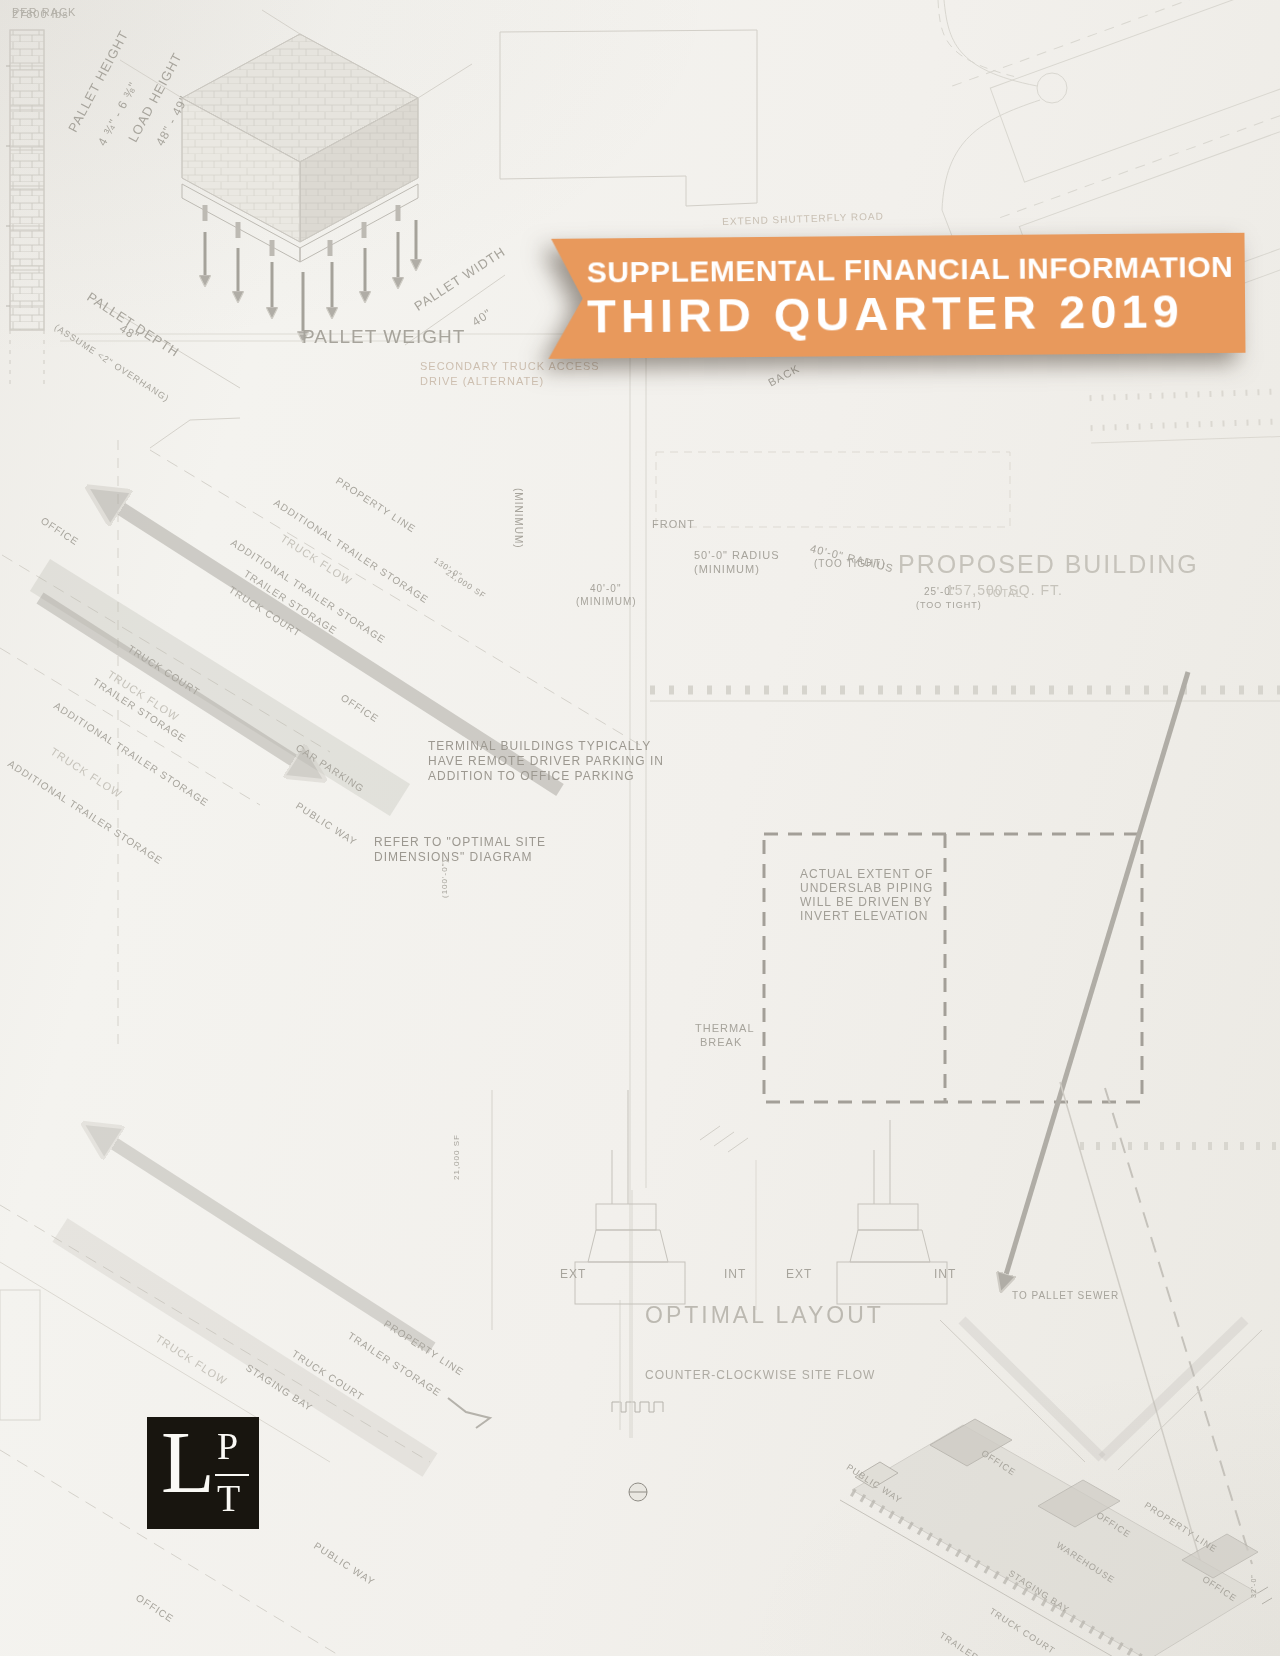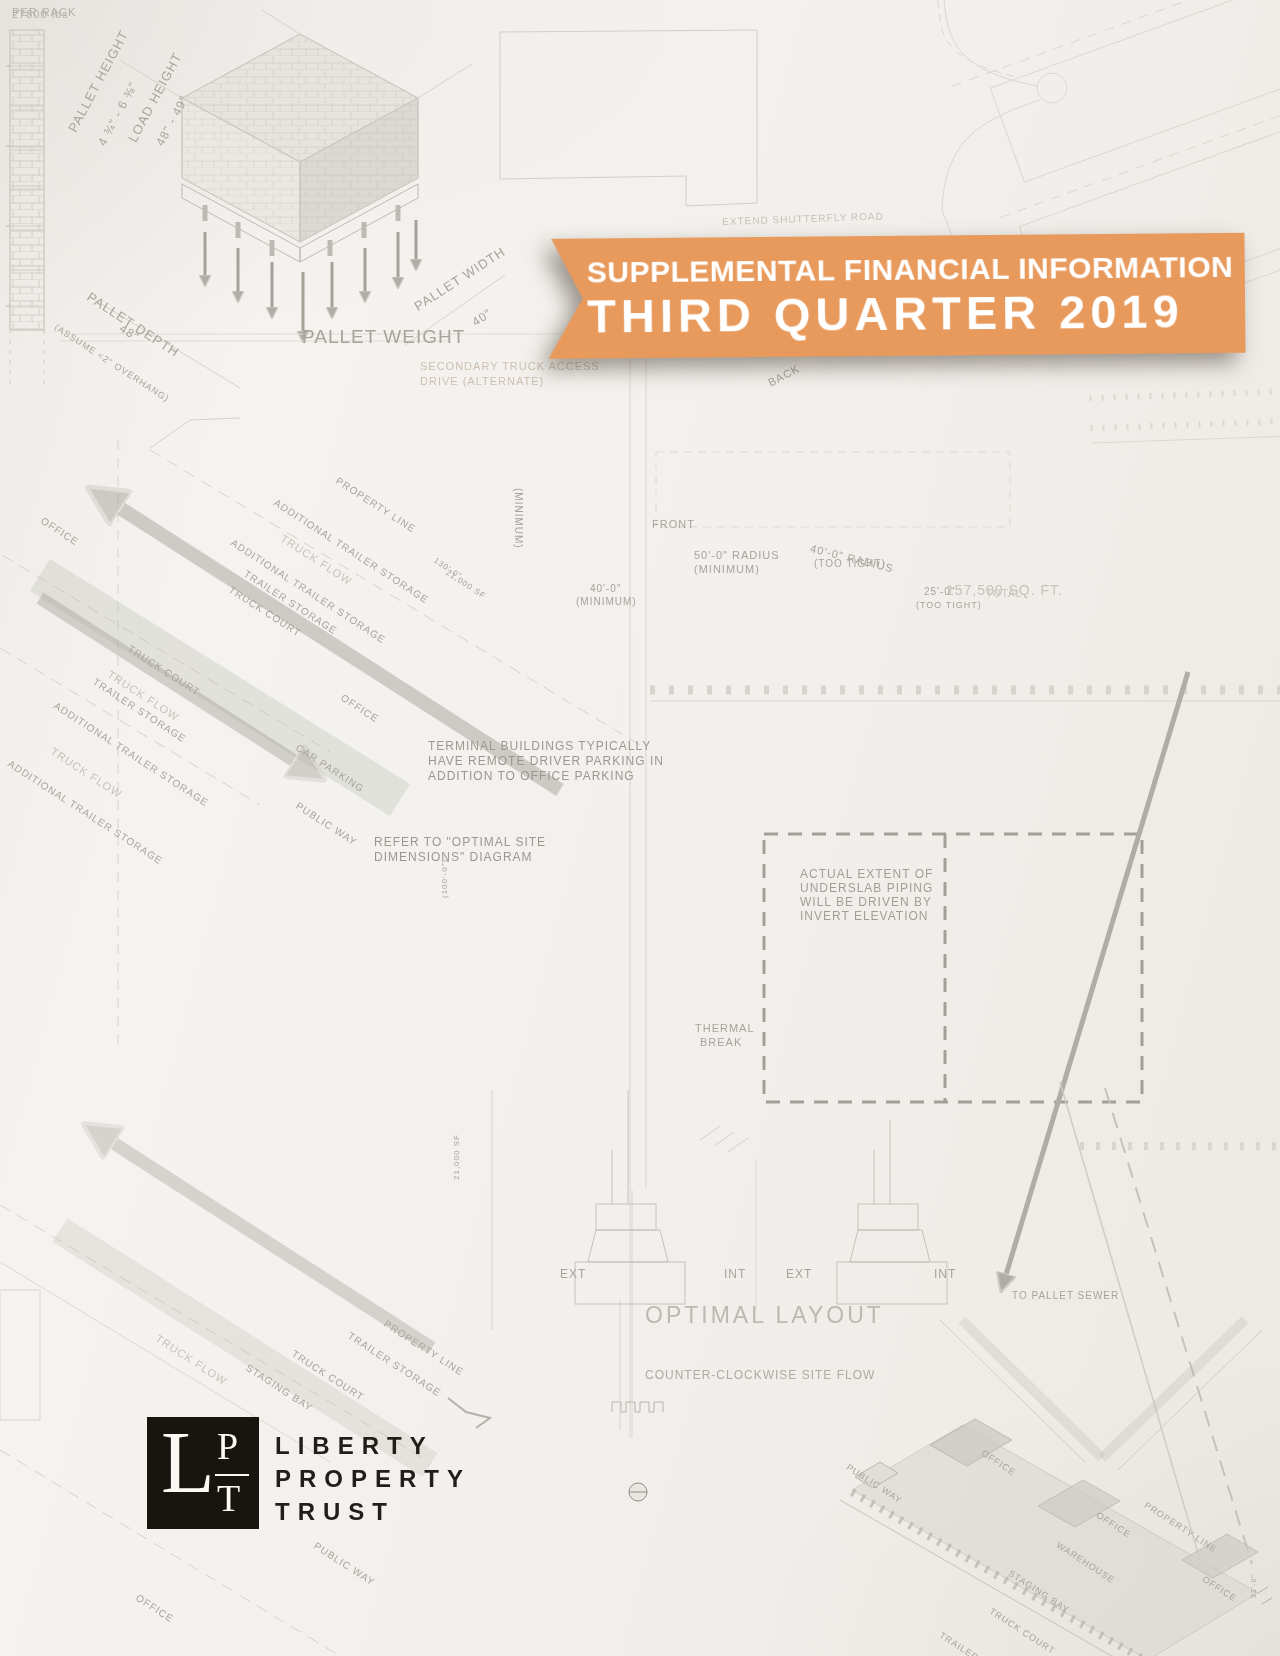--- a/index.html
+++ b/index.html
@@ -214,20 +214,21 @@
       <div class="bp-label" style="left: 722px; top: 216px; font-size: 10px; color: rgb(201, 192, 180); transform: rotate(-2deg);">EXTEND SHUTTERFLY ROAD</div>
       <div class="bp-label" style="left: 766px; top: 378px; font-size: 11px; color: rgb(167, 164, 156); transform: rotate(-28deg);">BACK</div>
       <div class="bp-label" style="left: 652px; top: 518px; font-size: 11px; color: rgb(167, 164, 156);">FRONT</div>
       <div class="bp-label" style="left: 524px; top: 488px; font-size: 10px; color: rgb(167, 164, 156); transform: rotate(90deg);">(MINIMUM)</div>
       <div class="bp-label" style="left: 590px; top: 583px; font-size: 10px; color: rgb(167, 164, 156);">40'-0"</div>
       <div class="bp-label" style="left: 576px; top: 596px; font-size: 10px; color: rgb(167, 164, 156);">(MINIMUM)</div>
       <div class="bp-label" style="left: 694px; top: 549px; font-size: 11px; color: rgb(167, 164, 156);">50'-0" RADIUS</div>
       <div class="bp-label" style="left: 694px; top: 563px; font-size: 11px; color: rgb(167, 164, 156);">(MINIMUM)</div>
       <div class="bp-label" style="left: 812px; top: 542px; font-size: 11px; color: rgb(167, 164, 156); transform: rotate(14deg);">40'-0" RADIUS</div>
       <div class="bp-label" style="left: 814px; top: 558px; font-size: 10px; color: rgb(167, 164, 156);">(TOO TIGHT)</div>
+      <div class="bp-label" style="left: 898px; top: 550px; font-size: 25px; color: rgb(198, 195, 187); letter-spacing: 2px;">PROPOSED BUILDING</div>
       <div class="bp-label" style="left: 946px; top: 582px; font-size: 14px; color: rgb(198, 195, 187);">157,500 SQ. FT.</div>
       <div class="bp-label" style="left: 986px; top: 588px; font-size: 10px; color: rgb(198, 195, 187);">TOTAL</div>
       <div class="bp-label" style="left: 924px; top: 586px; font-size: 10px; color: rgb(167, 164, 156);">25'-0"</div>
       <div class="bp-label" style="left: 916px; top: 600px; font-size: 9px; color: rgb(167, 164, 156);">(TOO TIGHT)</div>
       <div class="bp-label" style="left: 45px; top: 515px; font-size: 10px; color: rgb(167, 164, 156); transform: rotate(33deg);">OFFICE</div>
       <div class="bp-label" style="left: 278px; top: 497px; font-size: 10px; color: rgb(167, 164, 156); transform: rotate(33deg);">ADDITIONAL TRAILER STORAGE</div>
       <div class="bp-label" style="left: 340px; top: 475px; font-size: 10px; color: rgb(167, 164, 156); transform: rotate(33deg);">PROPERTY LINE</div>
       <div class="bp-label" style="left: 285px; top: 532px; font-size: 11px; color: rgb(198, 195, 187); transform: rotate(33deg);">TRUCK FLOW</div>
       <div class="bp-label" style="left: 235px; top: 537px; font-size: 10px; color: rgb(167, 164, 156); transform: rotate(33deg);">ADDITIONAL TRAILER STORAGE</div>
       <div class="bp-label" style="left: 248px; top: 568px; font-size: 10px; color: rgb(167, 164, 156); transform: rotate(33deg);">TRAILER STORAGE</div>
@@ -288,19 +289,14 @@
       <div class="banner-line2">THIRD QUARTER 2019</div>
     </div>
   </div>
 
   <div class="logo-square" style="background: rgb(24, 21, 15);">
     <span class="logo-l">L</span>
     <span class="logo-p">P</span>
     <span class="logo-bar"></span>
     <span class="logo-t">T</span>
   </div>
-  <div class="logo-name">
-    <div>LIBERTY</div>
-    <div>PROPERTY</div>
-    <div>TRUST</div>
-  </div>
 
 </div>
 
 </body></html>

